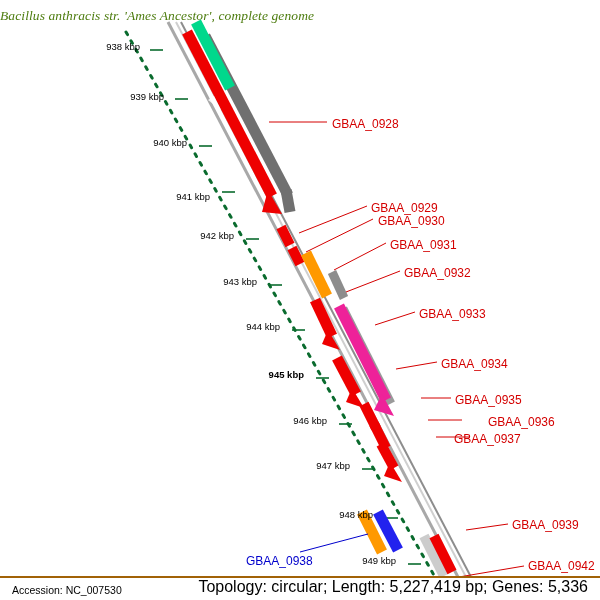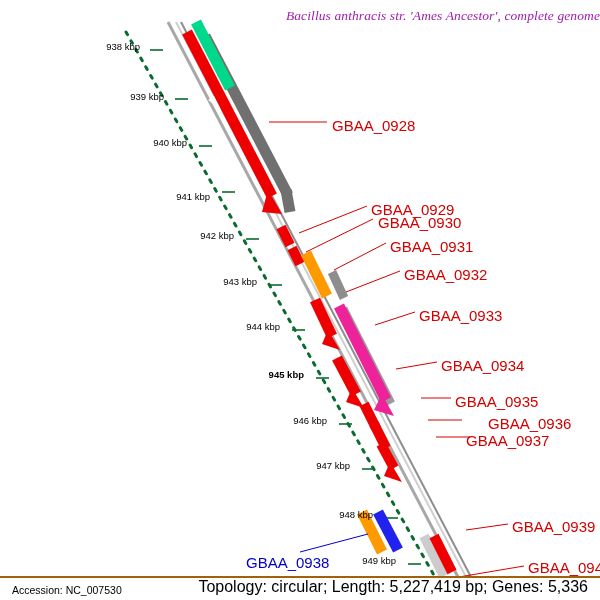--- a/index.html
+++ b/index.html
@@ -1,21 +1,21 @@
 <!DOCTYPE html>
 <html><head>
 <meta charset="utf-8">
 <style>
   html,body{margin:0;padding:0;}
   body{width:600px;height:600px;background:#ffffff;font-family:"Liberation Sans",sans-serif;overflow:hidden;position:relative;}
   #stage{position:absolute;left:0;top:0;width:600px;height:600px;}
-  #title{position:absolute;left:0;top:8px;width:600px;text-align:right;font-family:"Liberation Serif",serif;font-style:italic;font-size:13.5px;color:#a21caf;letter-spacing:0.1px;}
+  #title{position:absolute;left:0;top:8px;width:600px;text-align:left;font-family:"Liberation Serif",serif;font-style:italic;font-size:13.5px;color:#4d7c0f;letter-spacing:0.1px;}
   #title span{display:inline-block;}
   .tick-label{position:absolute;font-size:9.5px;color:#000;white-space:nowrap;text-align:right;}
-  .gene-label{position:absolute;font-size:15px;color:#d40000;white-space:nowrap;}
+  .gene-label{position:absolute;font-size:12px;color:#d40000;white-space:nowrap;}
   .gene-label.blue{color:#0000cc;}
   #footer{position:absolute;left:0;bottom:0;width:600px;height:22px;border-top:2px solid #a16207;background:#ffffff;}
   #accession{position:absolute;left:12px;bottom:4px;font-size:10.5px;color:#000;}
   #topology{position:absolute;right:12px;bottom:4px;font-size:16px;color:#000;}
   svg{position:absolute;left:0;top:0;}
 </style>
 </head>
 <body>
 
 <div id="stage">
@@ -161,21 +161,21 @@
   <div>
     <div class="gene-label" style="left:332px;top:117px;">GBAA_0928</div>
     <div class="gene-label" style="left:371px;top:201px;">GBAA_0929</div>
     <div class="gene-label" style="left:378px;top:214px;">GBAA_0930</div>
     <div class="gene-label" style="left:390px;top:238px;">GBAA_0931</div>
     <div class="gene-label" style="left:404px;top:266px;">GBAA_0932</div>
     <div class="gene-label" style="left:419px;top:307px;">GBAA_0933</div>
     <div class="gene-label" style="left:441px;top:357px;">GBAA_0934</div>
     <div class="gene-label" style="left:455px;top:393px;">GBAA_0935</div>
     <div class="gene-label" style="left:488px;top:415px;">GBAA_0936</div>
-    <div class="gene-label" style="left:466px;top:432px;">GBAA_0937</div>
+    <div class="gene-label" style="left:454px;top:432px;">GBAA_0937</div>
     <div class="gene-label" style="left:512px;top:518px;">GBAA_0939</div>
     <div class="gene-label blue" style="left:246px;top:554px;">GBAA_0938</div>
     <div class="gene-label" style="left:528px;top:559px;">GBAA_0942</div>
   </div>
 
   <div id="footer">
     <div id="accession">Accession: NC_007530</div>
     <div id="topology">Topology: circular; Length: 5,227,419 bp; Genes: 5,336</div>
   </div>
 

